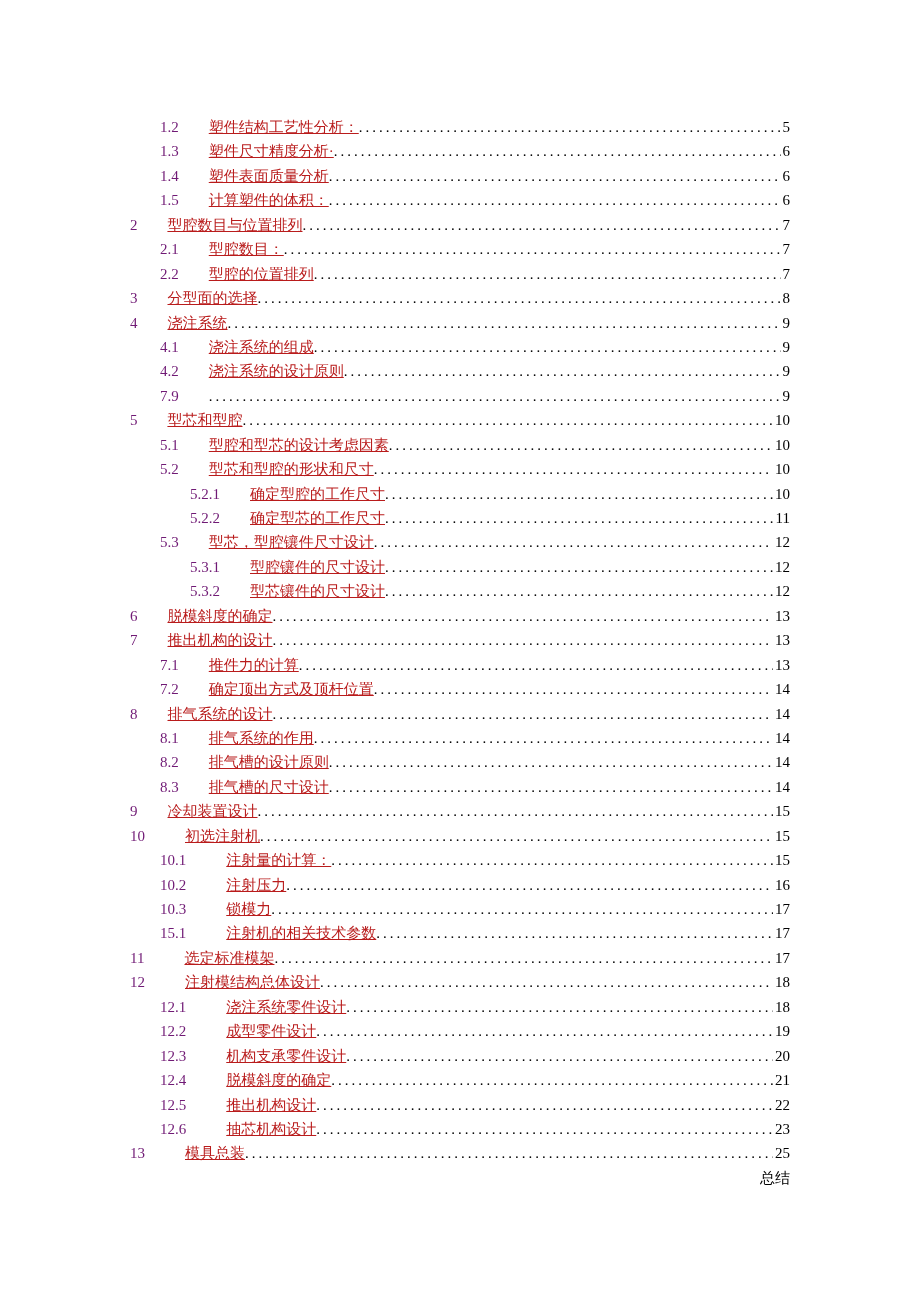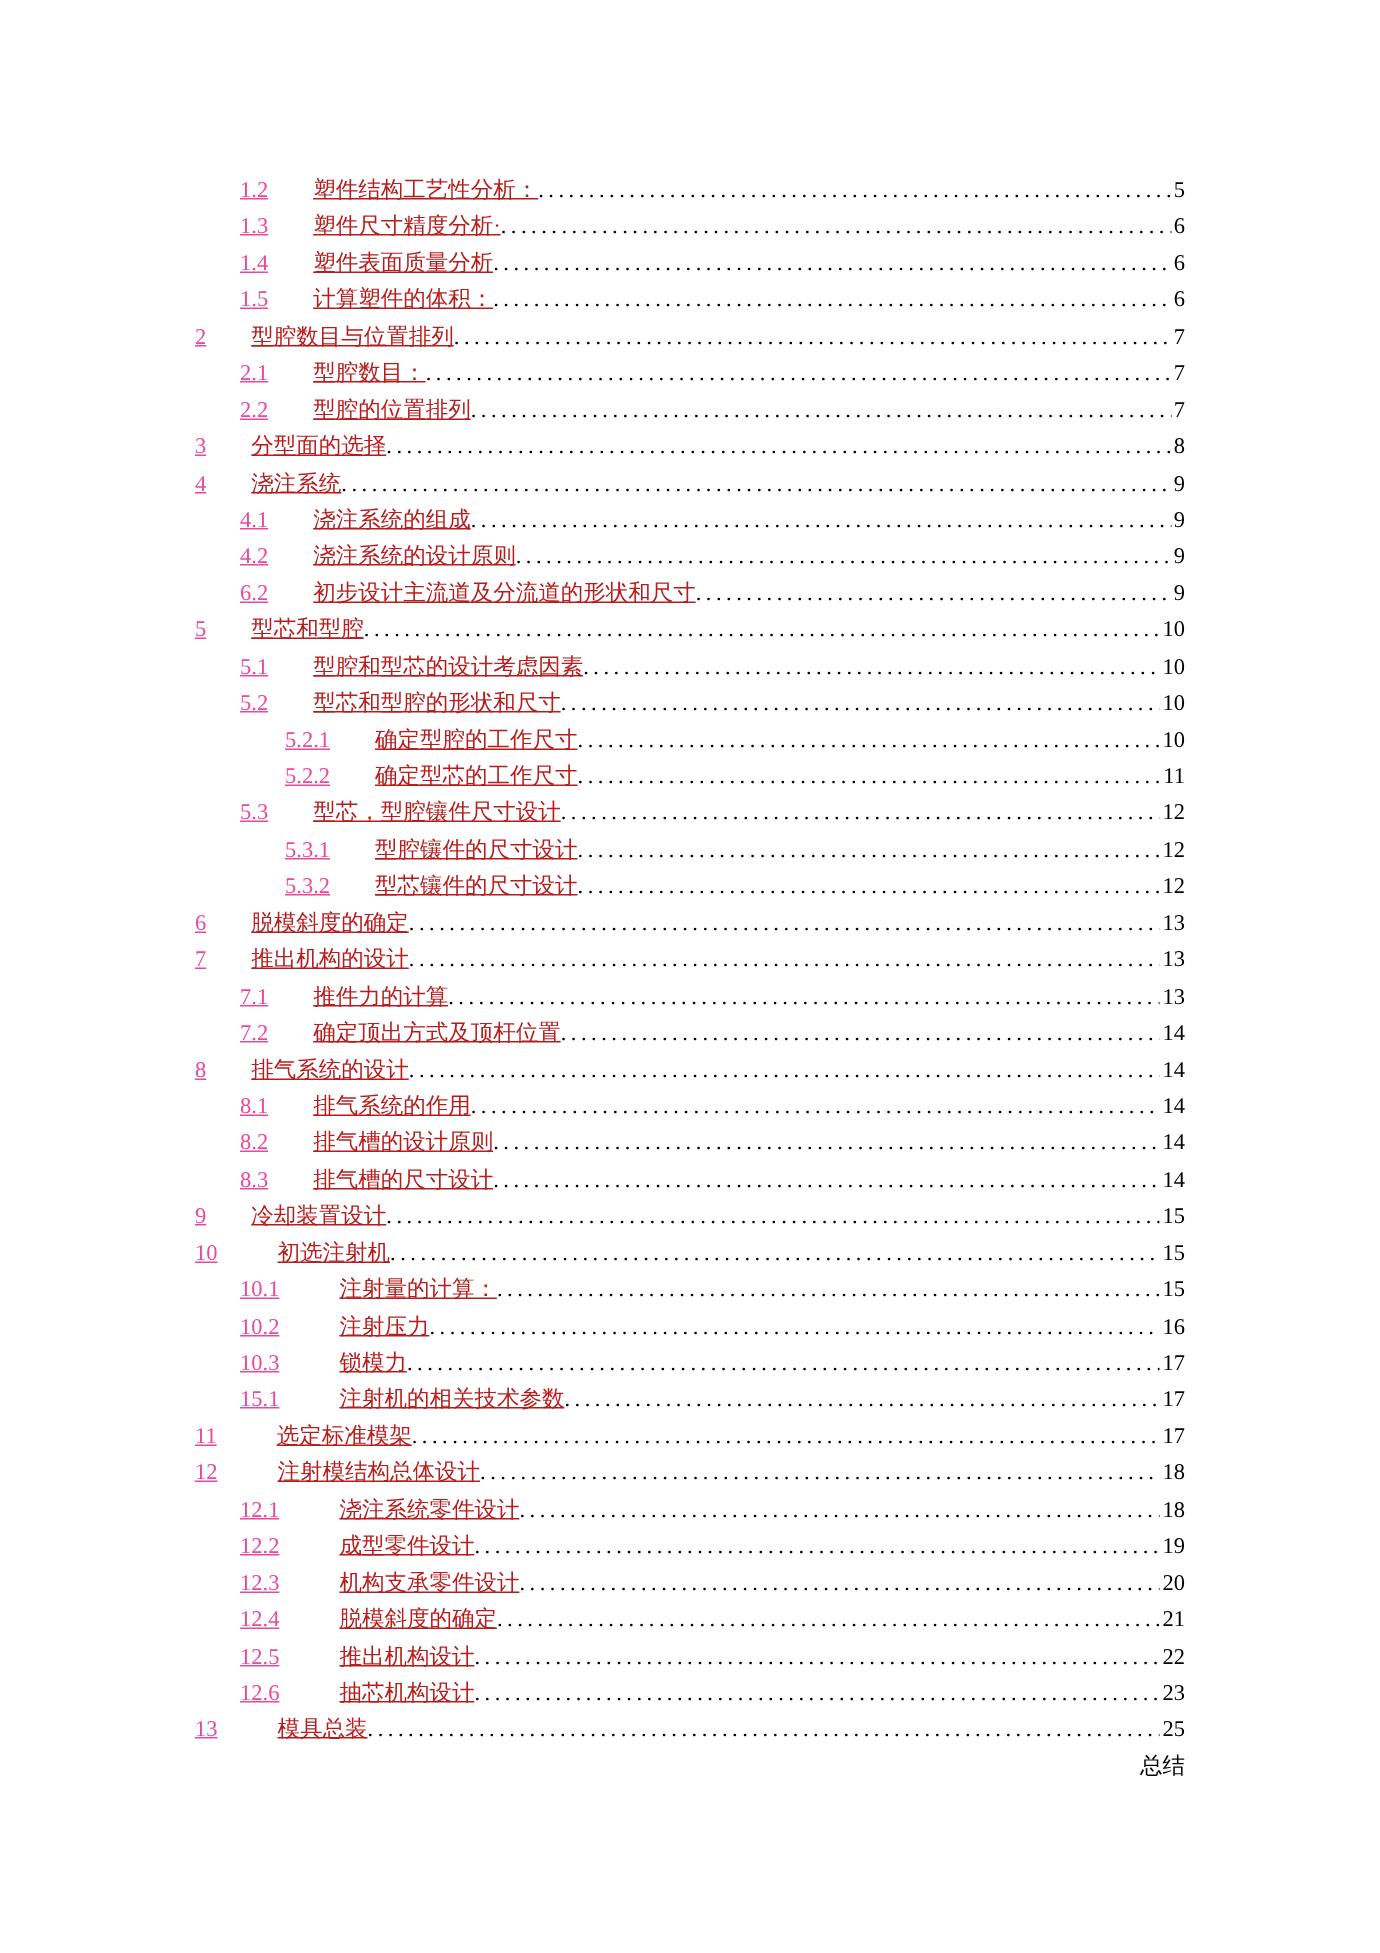--- a/index.html
+++ b/index.html
@@ -19,22 +19,21 @@
       align-items: baseline;
       font-size: 15px;
       line-height: 1.63;
       white-space: nowrap;
       overflow: hidden;
     }
     .toc-line.level-0 { padding-left: 0px; }
     .toc-line.level-1 { padding-left: 30px; }
     .toc-line.level-2 { padding-left: 60px; }
     .num {
-      color: #ec4899;
-      text-decoration: underline;
+      color: #701a75;
       margin-right: 0;
     }
     .gap {
       display: inline-block;
     }
     .gap-m { width: 30px; }
     .gap-l { width: 40px; }
     .title {
       color: #b91c1c;
       text-decoration: underline;
@@ -137,23 +136,22 @@
         <span class="pagenum">9</span>
       </div>
       <div class="toc-line level-1">
         <a class="num">4.2</a>
         <span class="gap gap-m"></span>
         <a class="title">浇注系统的设计原则</a>
         <span class="dots"></span>
         <span class="pagenum">9</span>
       </div>
       <div class="toc-line level-1">
-        <a class="num">6.2</a>
-        <span class="gap gap-m"></span>
-        <a class="title">初步设计主流道及分流道的形状和尺寸</a>
+        <a class="num">7.9</a>
+        <span class="gap gap-m"></span>
         <span class="dots"></span>
         <span class="pagenum">9</span>
       </div>
       <div class="toc-line level-0">
         <a class="num">5</a>
         <span class="gap gap-m"></span>
         <a class="title">型芯和型腔</a>
         <span class="dots"></span>
         <span class="pagenum">10</span>
       </div>

